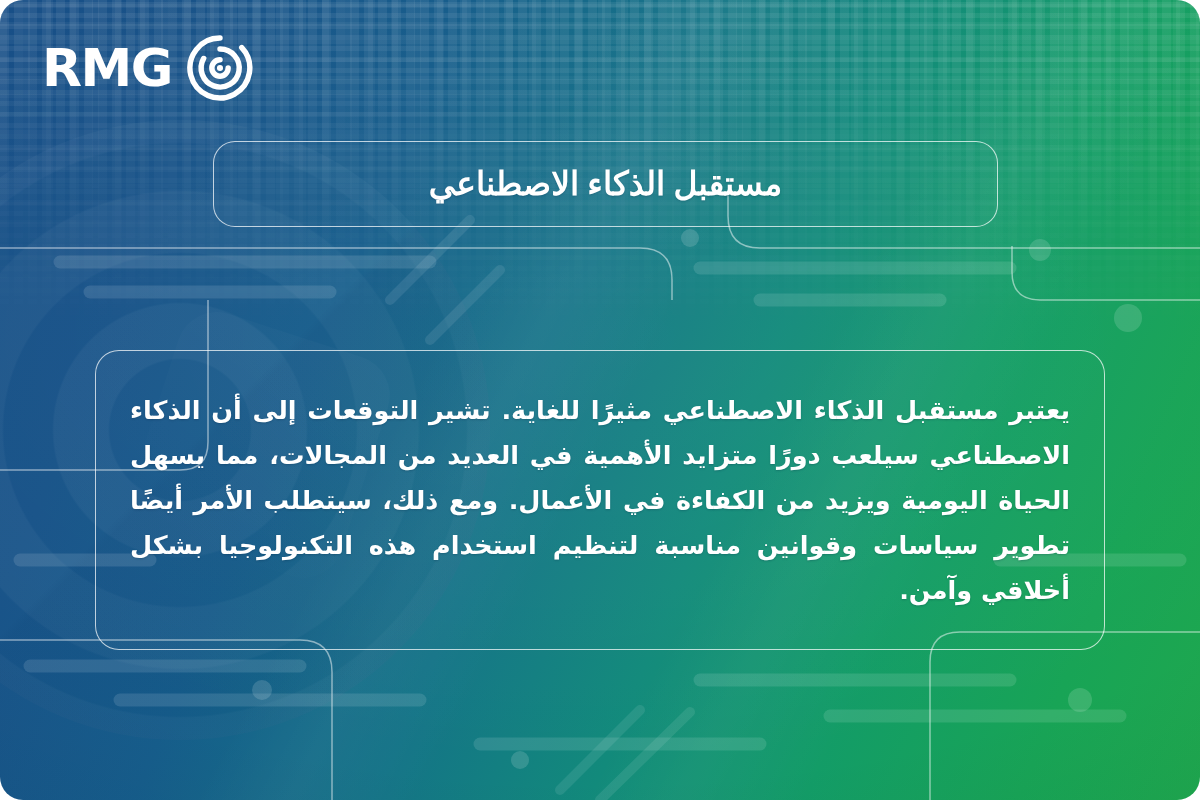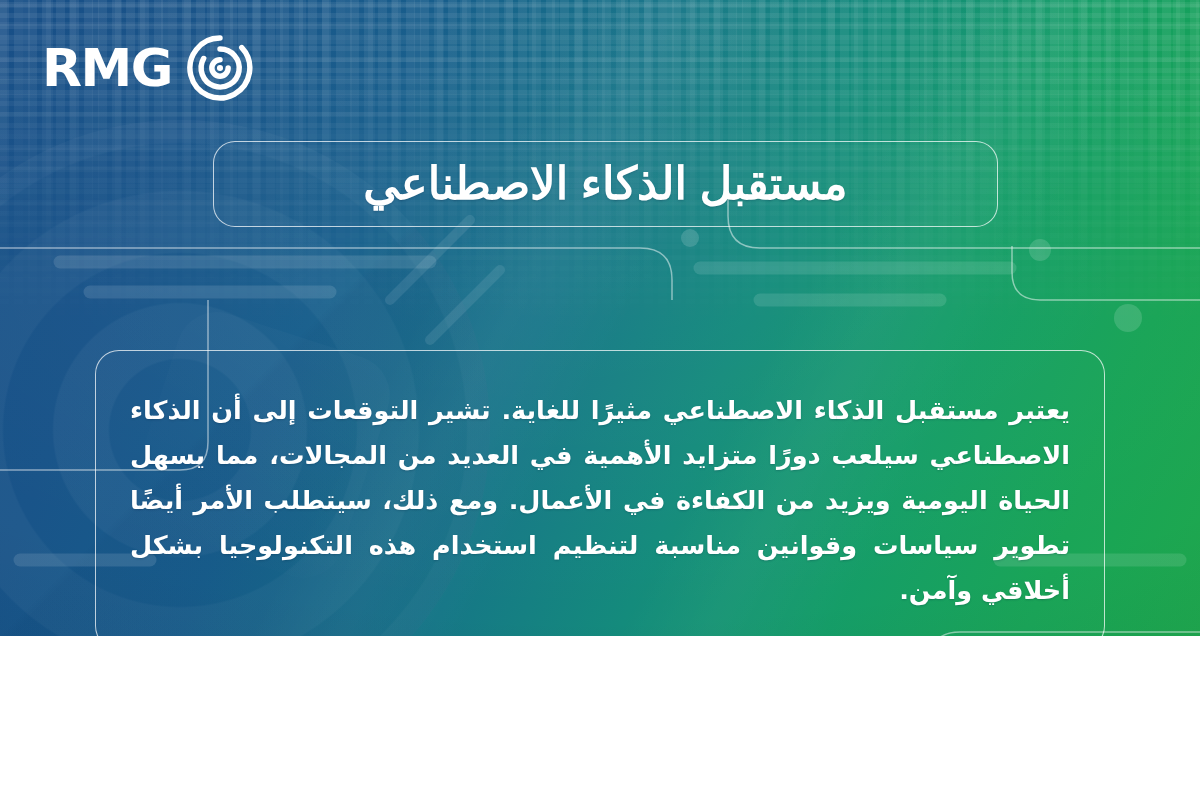--- a/index.html
+++ b/index.html
@@ -6,32 +6,33 @@
   * { margin:0; padding:0; box-sizing:border-box; }
 
   html, body {
     width:1200px; height:800px;
     font-family:"DejaVu Sans", sans-serif;
     overflow:hidden;
   }
 
   .canvas {
     position:relative;
-    width:1200px; height:636px;
+    width:1200px; height:800px;
     overflow:hidden;
     background:
       linear-gradient(112deg,
         #184f87 0%,
         #195489 16%,
         #165d8b 30%,
         #147487 46%,
         #128a7b 60%,
         #139c67 74%,
         #18a456 88%,
         #1fa84e 100%);
+    border-radius: 23px;
   }
 
   
 
   .bg-layer { position:absolute; inset:0; pointer-events:none; }
 
   
   .watermark {
     position:absolute;
     left:-130px; top:120px;
@@ -135,23 +136,23 @@
     left:213px; top:141px;
     width:785px; height:86px;
     border:1.6px solid rgba(255,255,255,0.72);
     border-radius:22px;
     display:flex; align-items:center; justify-content:center;
     z-index:4;
     background:rgba(255,255,255,0.015);
   }
   .title-text {
     color:#ffffff;
-    font-family:Liberation Sans, sans-serif;
+    font-family:Liberation Serif, serif;
     font-weight:700;
-    font-size:45px;
+    font-size:33px;
     letter-spacing:0px;
     line-height:1.1;
     text-align:center;
     direction:rtl;
     text-shadow:0 1px 2px rgba(0,30,60,0.20);
   }
 
   
   .body-card {
     position:absolute;

